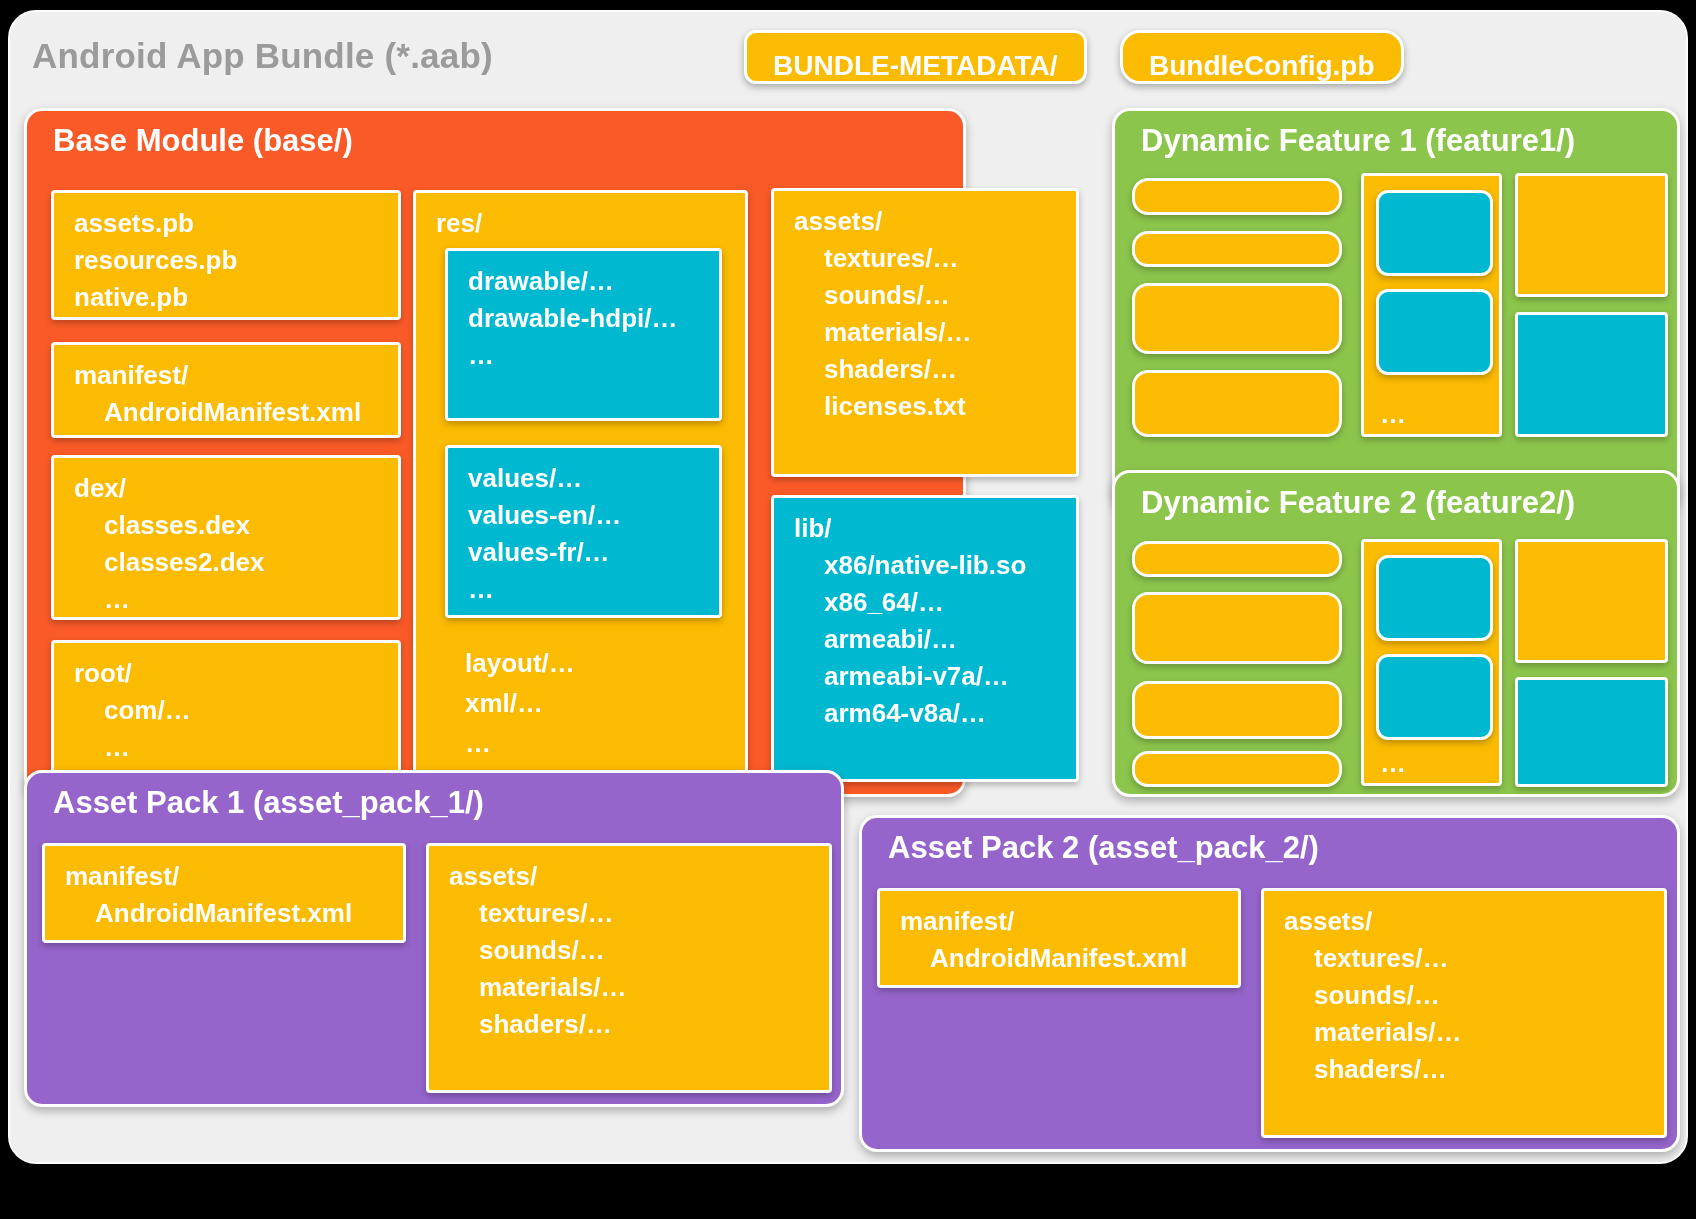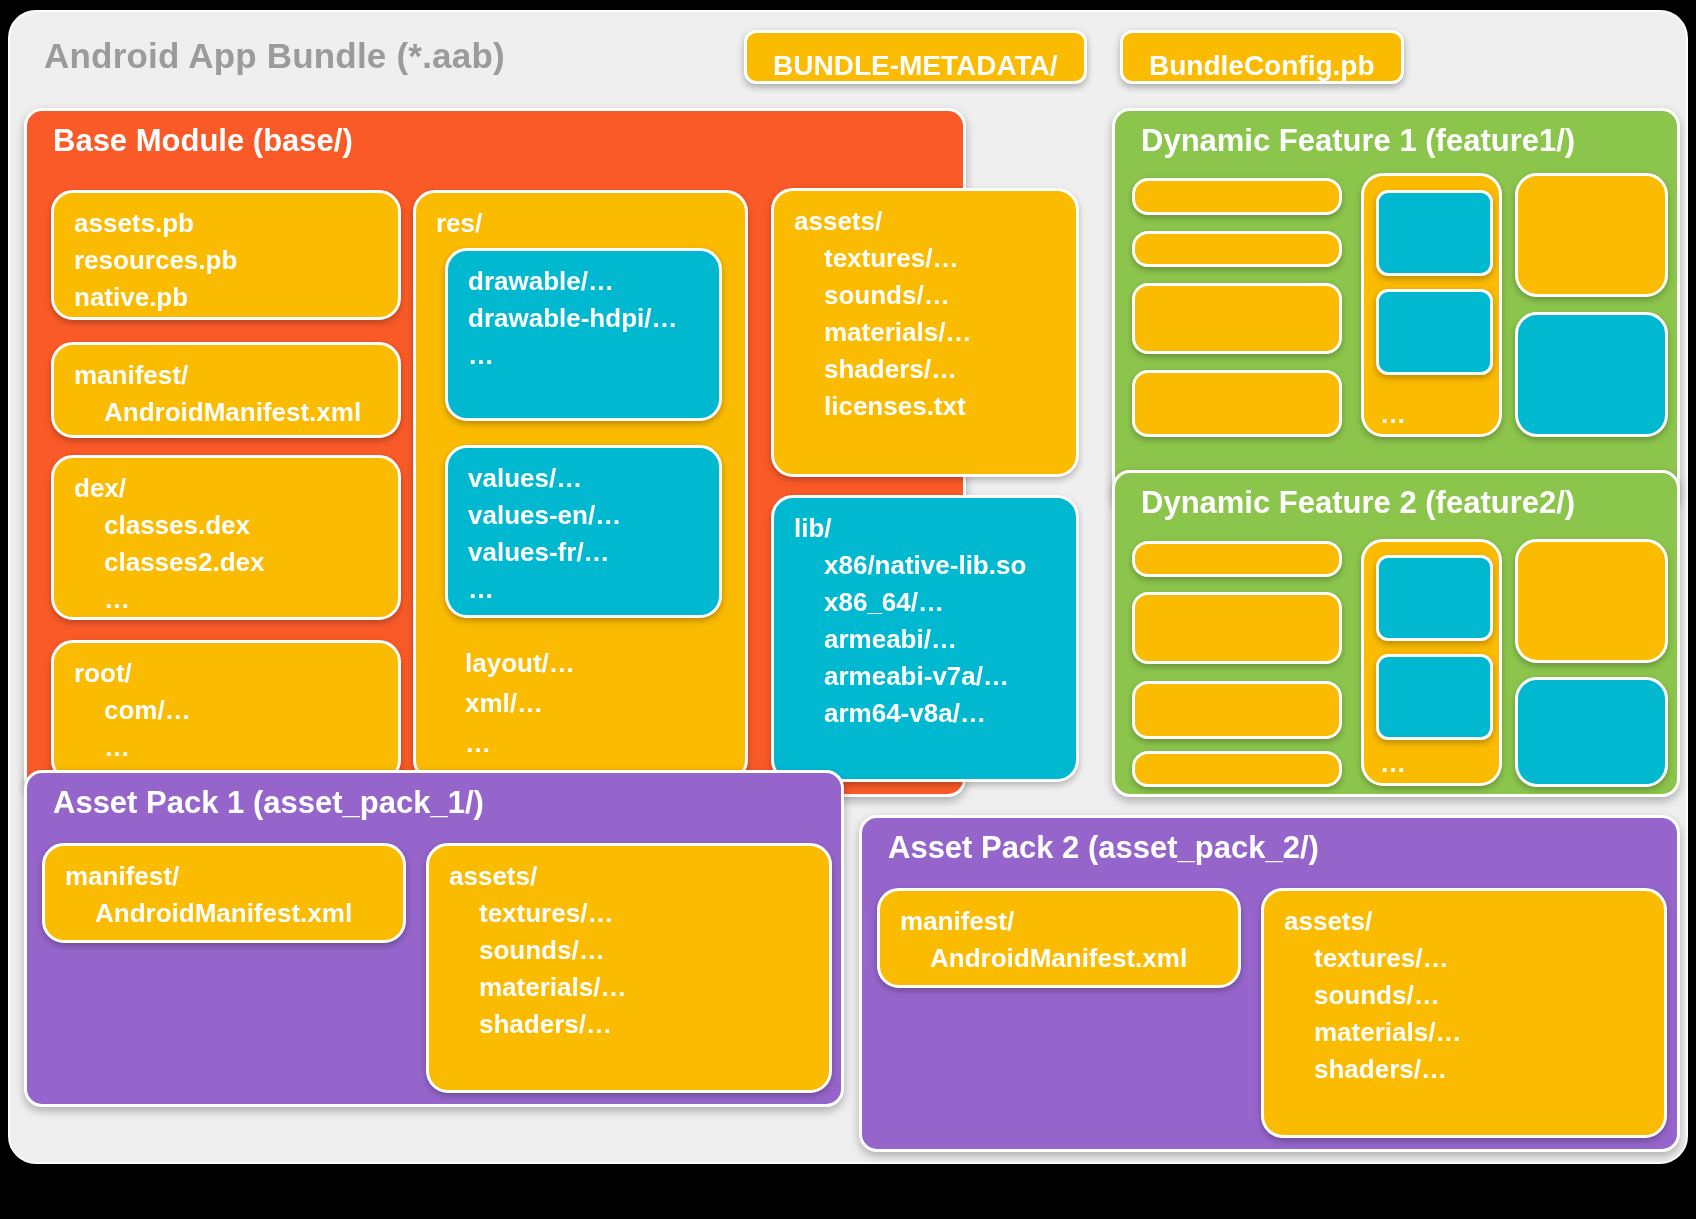--- a/index.html
+++ b/index.html
@@ -2,38 +2,38 @@
 <html style="--page: #000000; --card: #EFEFEF; --title_gray: #9B9B9B; --orange: #FA5A28; --yellow: #FBBB00; --cyan: #00B9D1; --green: #8CC54C; --purple: #9565CB;"><head>
 <meta charset="utf-8">
 <style>
   html,body{margin:0;padding:0;background:#000;}
   .canvas{position:relative;width:1696px;height:1219px;background:var(--page,#000);overflow:hidden;
           font-family:"Liberation Sans",sans-serif;font-weight:700;}
   .card{position:absolute;left:8px;top:10px;width:1680px;height:1154px;background:var(--card,#EFEFEF);
         border-radius:28px;border:2px solid #fff;box-sizing:border-box;
         box-shadow:0 6px 18px rgba(0,0,0,.45);}
   .page-title{position:absolute;left:22px;top:24px;font-size:35px;color:var(--title_gray,#9B9B9B);
-              letter-spacing:.2px;margin-left:12px;}
+              letter-spacing:.2px;}
   .badge{position:absolute;top:18px;height:54px;line-height:50px;padding:8px 26px;background:var(--yellow,#FBBB00);
          color:#fff;font-size:28px;border:3px solid #fff;border-radius:12px;box-sizing:border-box;
          box-shadow:0 3px 7px rgba(0,0,0,.3);}
   .badge.b1{left:734px;}
-  .badge.b2{left:1110px;}
+  .badge.b2{left:1110px;border-radius:20px;}
 
   .sec{position:absolute;border-radius:18px;border:3px solid #fff;box-sizing:border-box;
        box-shadow:0 4px 10px rgba(0,0,0,.28);}
   .sec-title{position:absolute;left:26px;top:12px;font-size:31px;color:#fff;white-space:nowrap;}
 
   #base{left:14px;top:96px;width:942px;height:689px;background:var(--orange,#FA5A28);padding-left:40px;}
   #df1 {left:1102px;top:96px;width:568px;height:402px;background:var(--green,#8CC54C);}
   #df2 {left:1102px;top:458px;width:568px;height:327px;background:var(--green,#8CC54C);padding-left:15px;}
   #ap1 {left:14px; top:758px;width:820px;height:337px;background:var(--purple,#9565CB);}
   #ap2 {left:849px;top:803px;width:821px;height:337px;background:var(--purple,#9565CB);}
 
-  .ybox,.cbox,.bar,.mini{position:absolute;border:3px solid #fff;border-radius:22px;box-sizing:border-box;
+  .ybox,.cbox,.bar,.mini{position:absolute;border:3px solid #fff;border-radius:4px;box-sizing:border-box;
        box-shadow:0 3px 6px rgba(0,0,0,.25);}
   .ybox,.bar{background:var(--yellow,#FBBB00);}
   .cbox,.mini{background:var(--cyan,#00B9D1);}
   .bar{border-radius:16px;}
   .mini{border-radius:12px;}
 
   .tbox{padding:12px 0 0 20px;overflow:hidden;}
   .line{font-size:26px;line-height:37px;color:#fff;white-space:nowrap;}
   .ind{padding-left:30px;}
 

